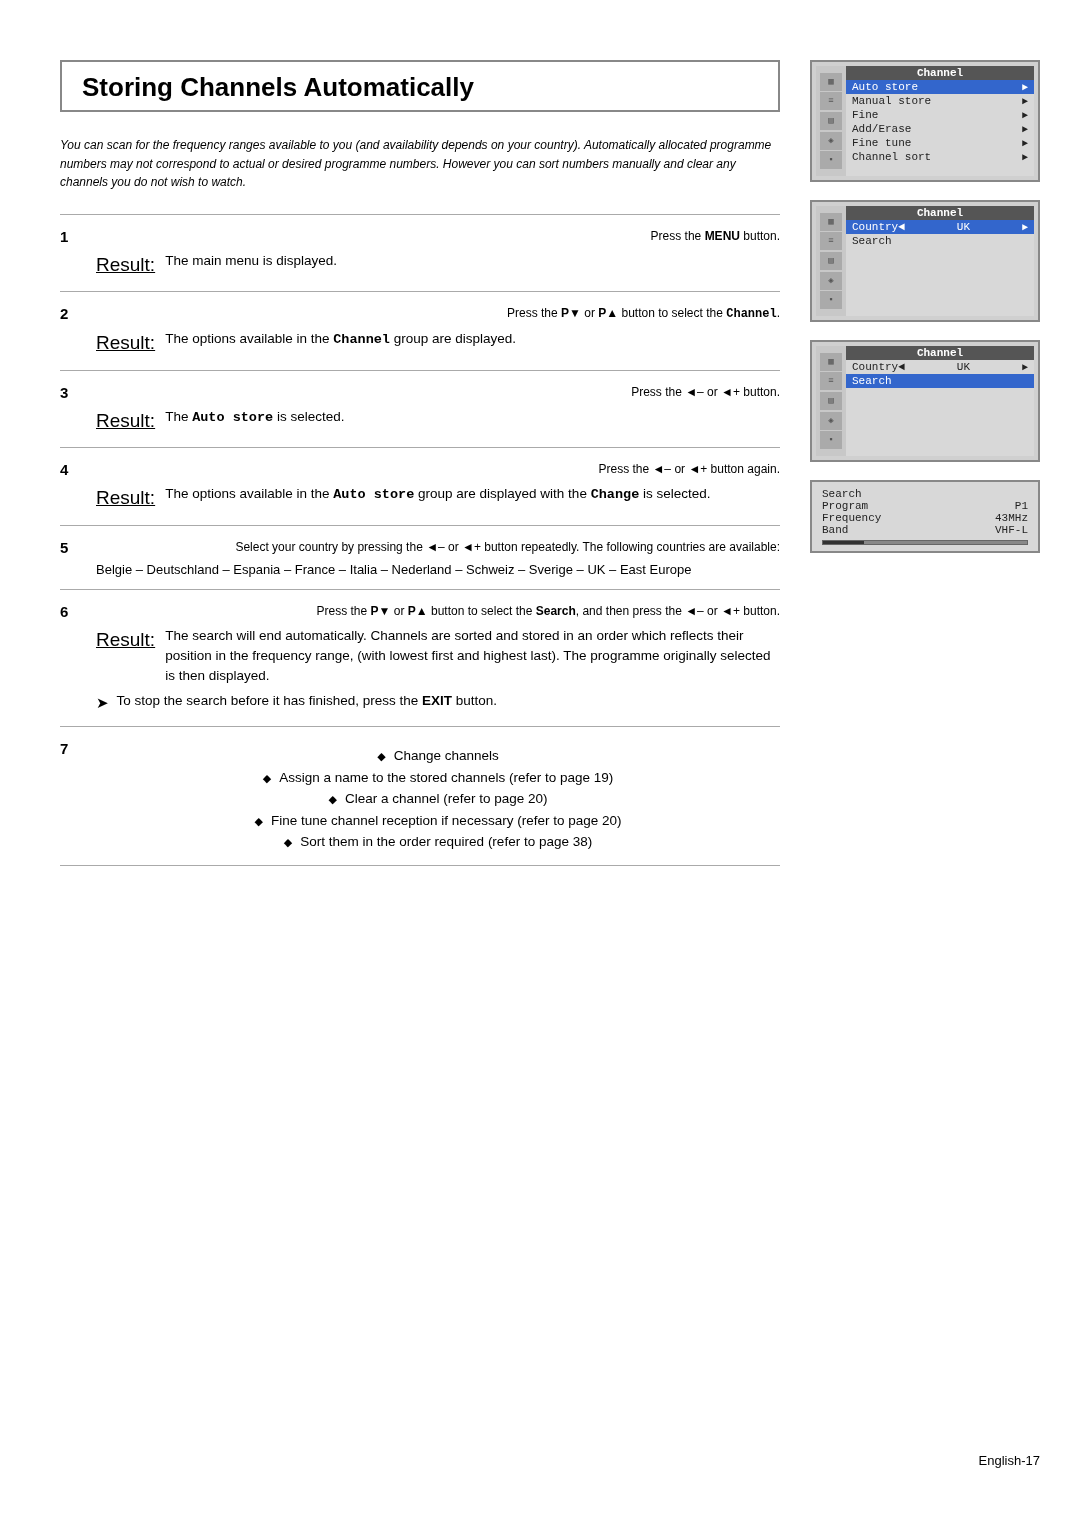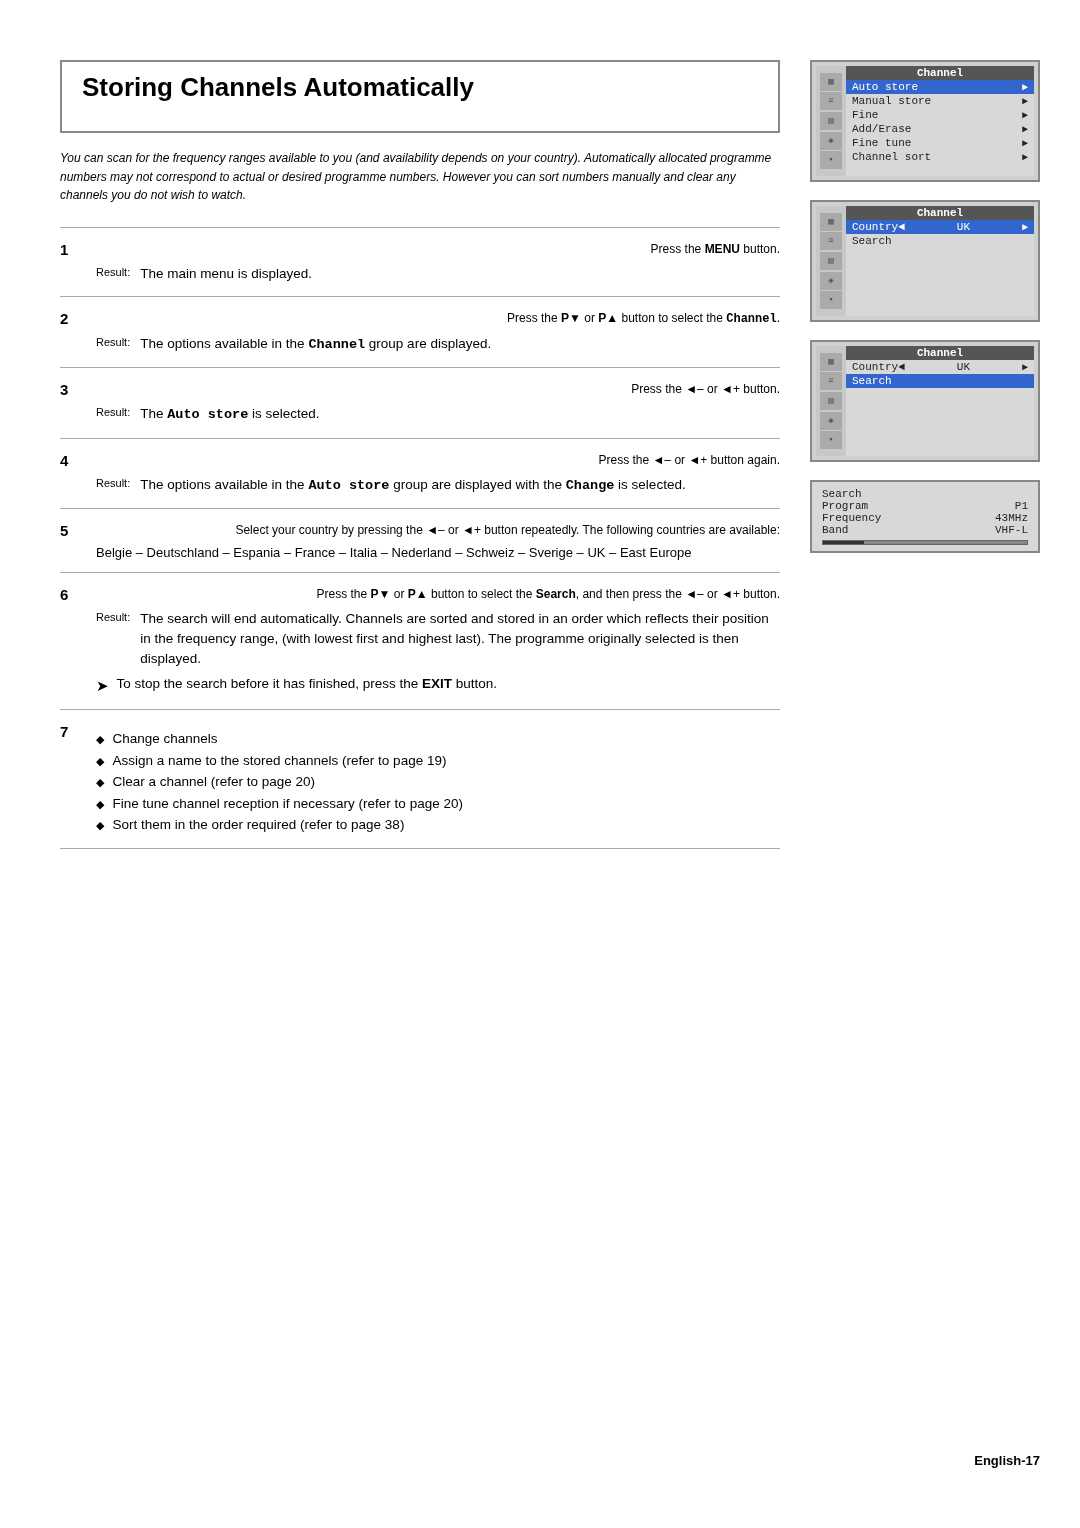--- a/index.html
+++ b/index.html
@@ -27,22 +27,22 @@
       flex-shrink: 0;
       display: flex;
       flex-direction: column;
       gap: 18px;
       padding-top: 0;
     }
 
     
     .title-box {
       border: 2px solid #888;
-      padding: 10px 20px 28px 20px;
-      margin-bottom: 16px;
+      padding: 10px 20px 7px 20px;
+      margin-bottom: 24px;
     }
     .title-box h1 {
       font-size: 26px;
       font-weight: 900;
       font-family: Arial, Helvetica, sans-serif;
     }
 
     
     .intro {
       font-style: italic;
@@ -77,22 +77,23 @@
       text-align: right;
     }
     .step-result {
       display: flex;
       gap: 10px;
       margin-top: 4px;
       font-size: 13.5px;
       line-height: 1.5;
     }
     .result-label {
+      text-decoration: underline;
       white-space: nowrap;
-      font-size: 11px;
+      font-size: 19px;
     }
     .step-note {
       font-size: 13.5px;
       line-height: 1.5;
       margin-top: 4px;
       margin-left: 0;
       display: flex;
       gap: 8px;
       align-items: flex-start;
     }
@@ -107,20 +108,21 @@
     .bullet-list {
       margin-top: 6px;
       list-style: none;
       padding: 0;
     }
     .bullet-list li {
       font-size: 13.5px;
       line-height: 1.6;
       display: flex;
       gap: 8px;
+      justify-content: center;
     }
     .bullet-list li::before {
       content: '◆';
       font-size: 11px;
       margin-top: 3px;
     }
 
     code, .mono { font-family: 'Courier New', monospace; font-weight: bold; }
     b { font-weight: bold; }
 
@@ -208,21 +210,21 @@
     .search-progress-bar {
       height: 100%;
       width: 20%;
       background: #333;
     }
 
     
     .page-number {
       text-align: right;
       font-size: 13px;
-      font-weight: bold;
+      font-weight: normal;
       margin-top: 20px;
     }
   </style>
 </head>
 <body>
 
 <div class="page">
   <div class="main-content">
 
     <div class="title-box">

